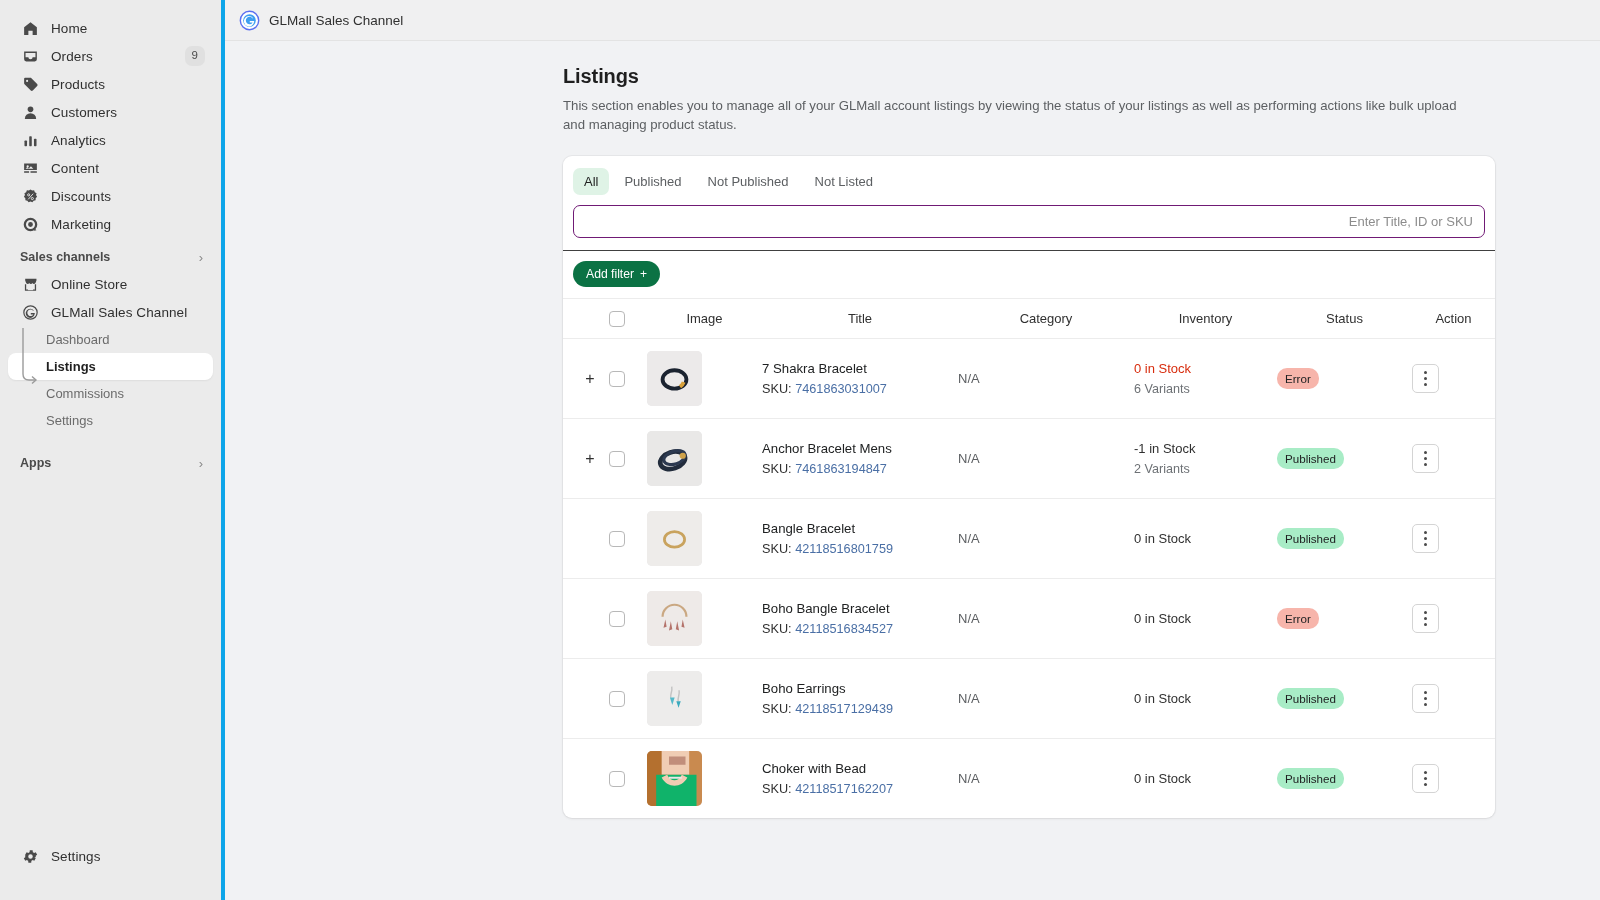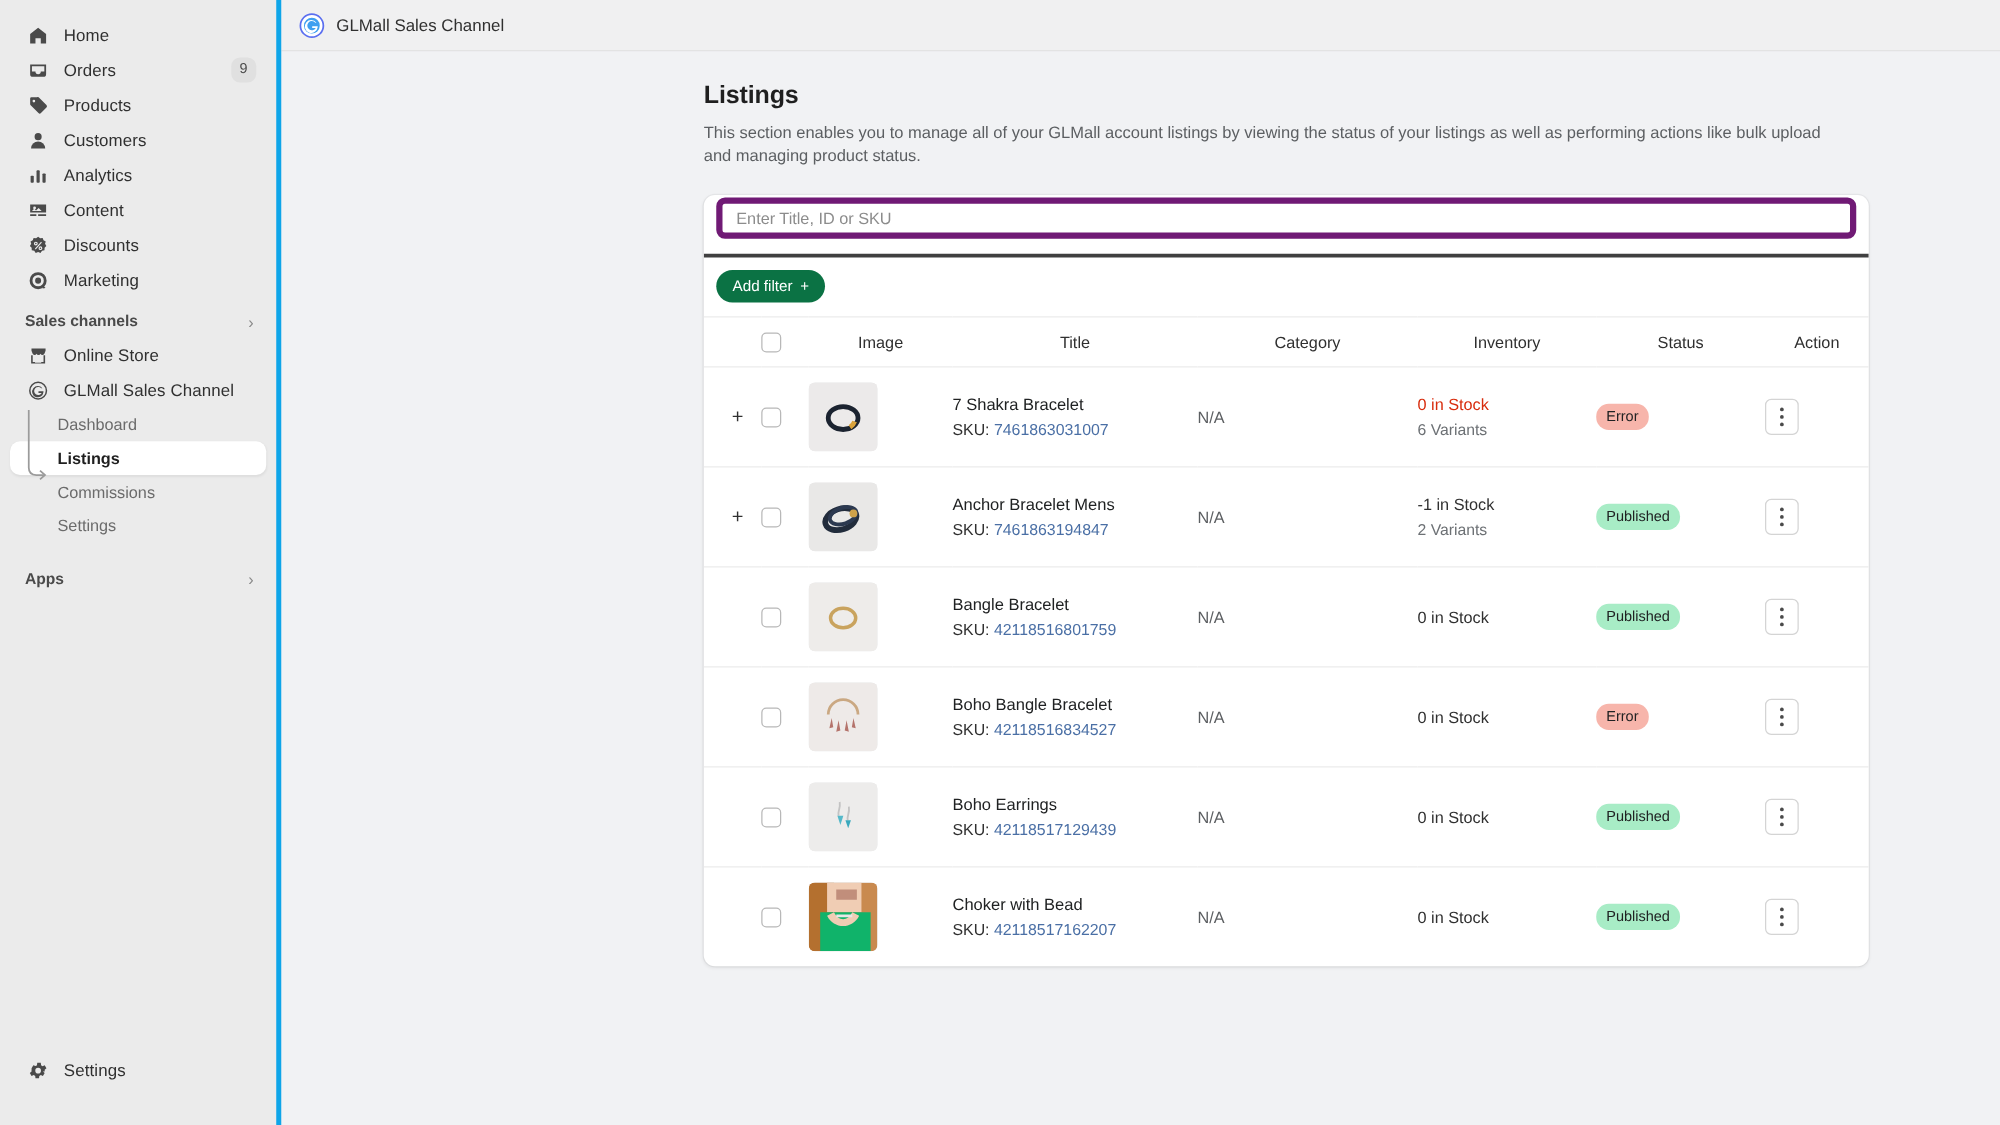--- a/index.html
+++ b/index.html
@@ -112,30 +112,31 @@
   .tab {
     font-size: 13px; color: #5c5f62;
     padding: 6px 11px; border-radius: 7px; cursor: pointer;
     white-space: nowrap;
   }
   .tab.active { background: #dff3e6; color: #1f1f1f; }
 
   .searchrow { padding: 2px 10px 12px 10px; }
   .search-input {
     width: 100%; height: 33px;
-    border: 5px solid #701a75; border-radius: 7px;
+    border: 1px solid #701a75; border-radius: 7px;
     background: #fff; padding: 0 11px;
     font-size: 13px; color: #303030;
     font-family: "Liberation Sans", sans-serif;
     outline: none;
+    text-align: right;
   }
   .search-input::placeholder { color: #8c8c8c; }
 
   .filterrow {
-    border-top: 3px solid #404040;
+    border-top: 1px solid #404040;
     padding: 10px 10px 11px 10px;
   }
   .addfilter {
     background: #0b7244; color: #fff;
     border: none; border-radius: 13px;
     font-size: 12.2px; font-family: "Liberation Sans", sans-serif;
     padding: 6px 13px; cursor: pointer;
     display: inline-flex; align-items: center; gap: 6px;
   }
   .addfilter .plus { font-size: 12px; line-height: 1; }
@@ -369,20 +370,26 @@
     </header>
 
     <div class="content">
       <div class="content-inner">
 
         <h1 class="page-title">Listings</h1>
         <p class="page-desc">This section enables you to manage all of your GLMall account listings by viewing the status of your listings as well as performing actions like bulk upload and managing product status.</p>
 
         <section class="card">
 
+          <div class="tabs" id="tabs">
+              <div class="tab active">All</div>
+              <div class="tab">Published</div>
+              <div class="tab">Not Published</div>
+              <div class="tab">Not Listed</div>
+            </div>
 
           <div class="searchrow">
             <input class="search-input" type="text" placeholder="Enter Title, ID or SKU" style="">
           </div>
 
           <div class="filterrow">
             <button class="addfilter">
               <span>Add filter</span>
               <span class="plus">+</span>
             </button>

